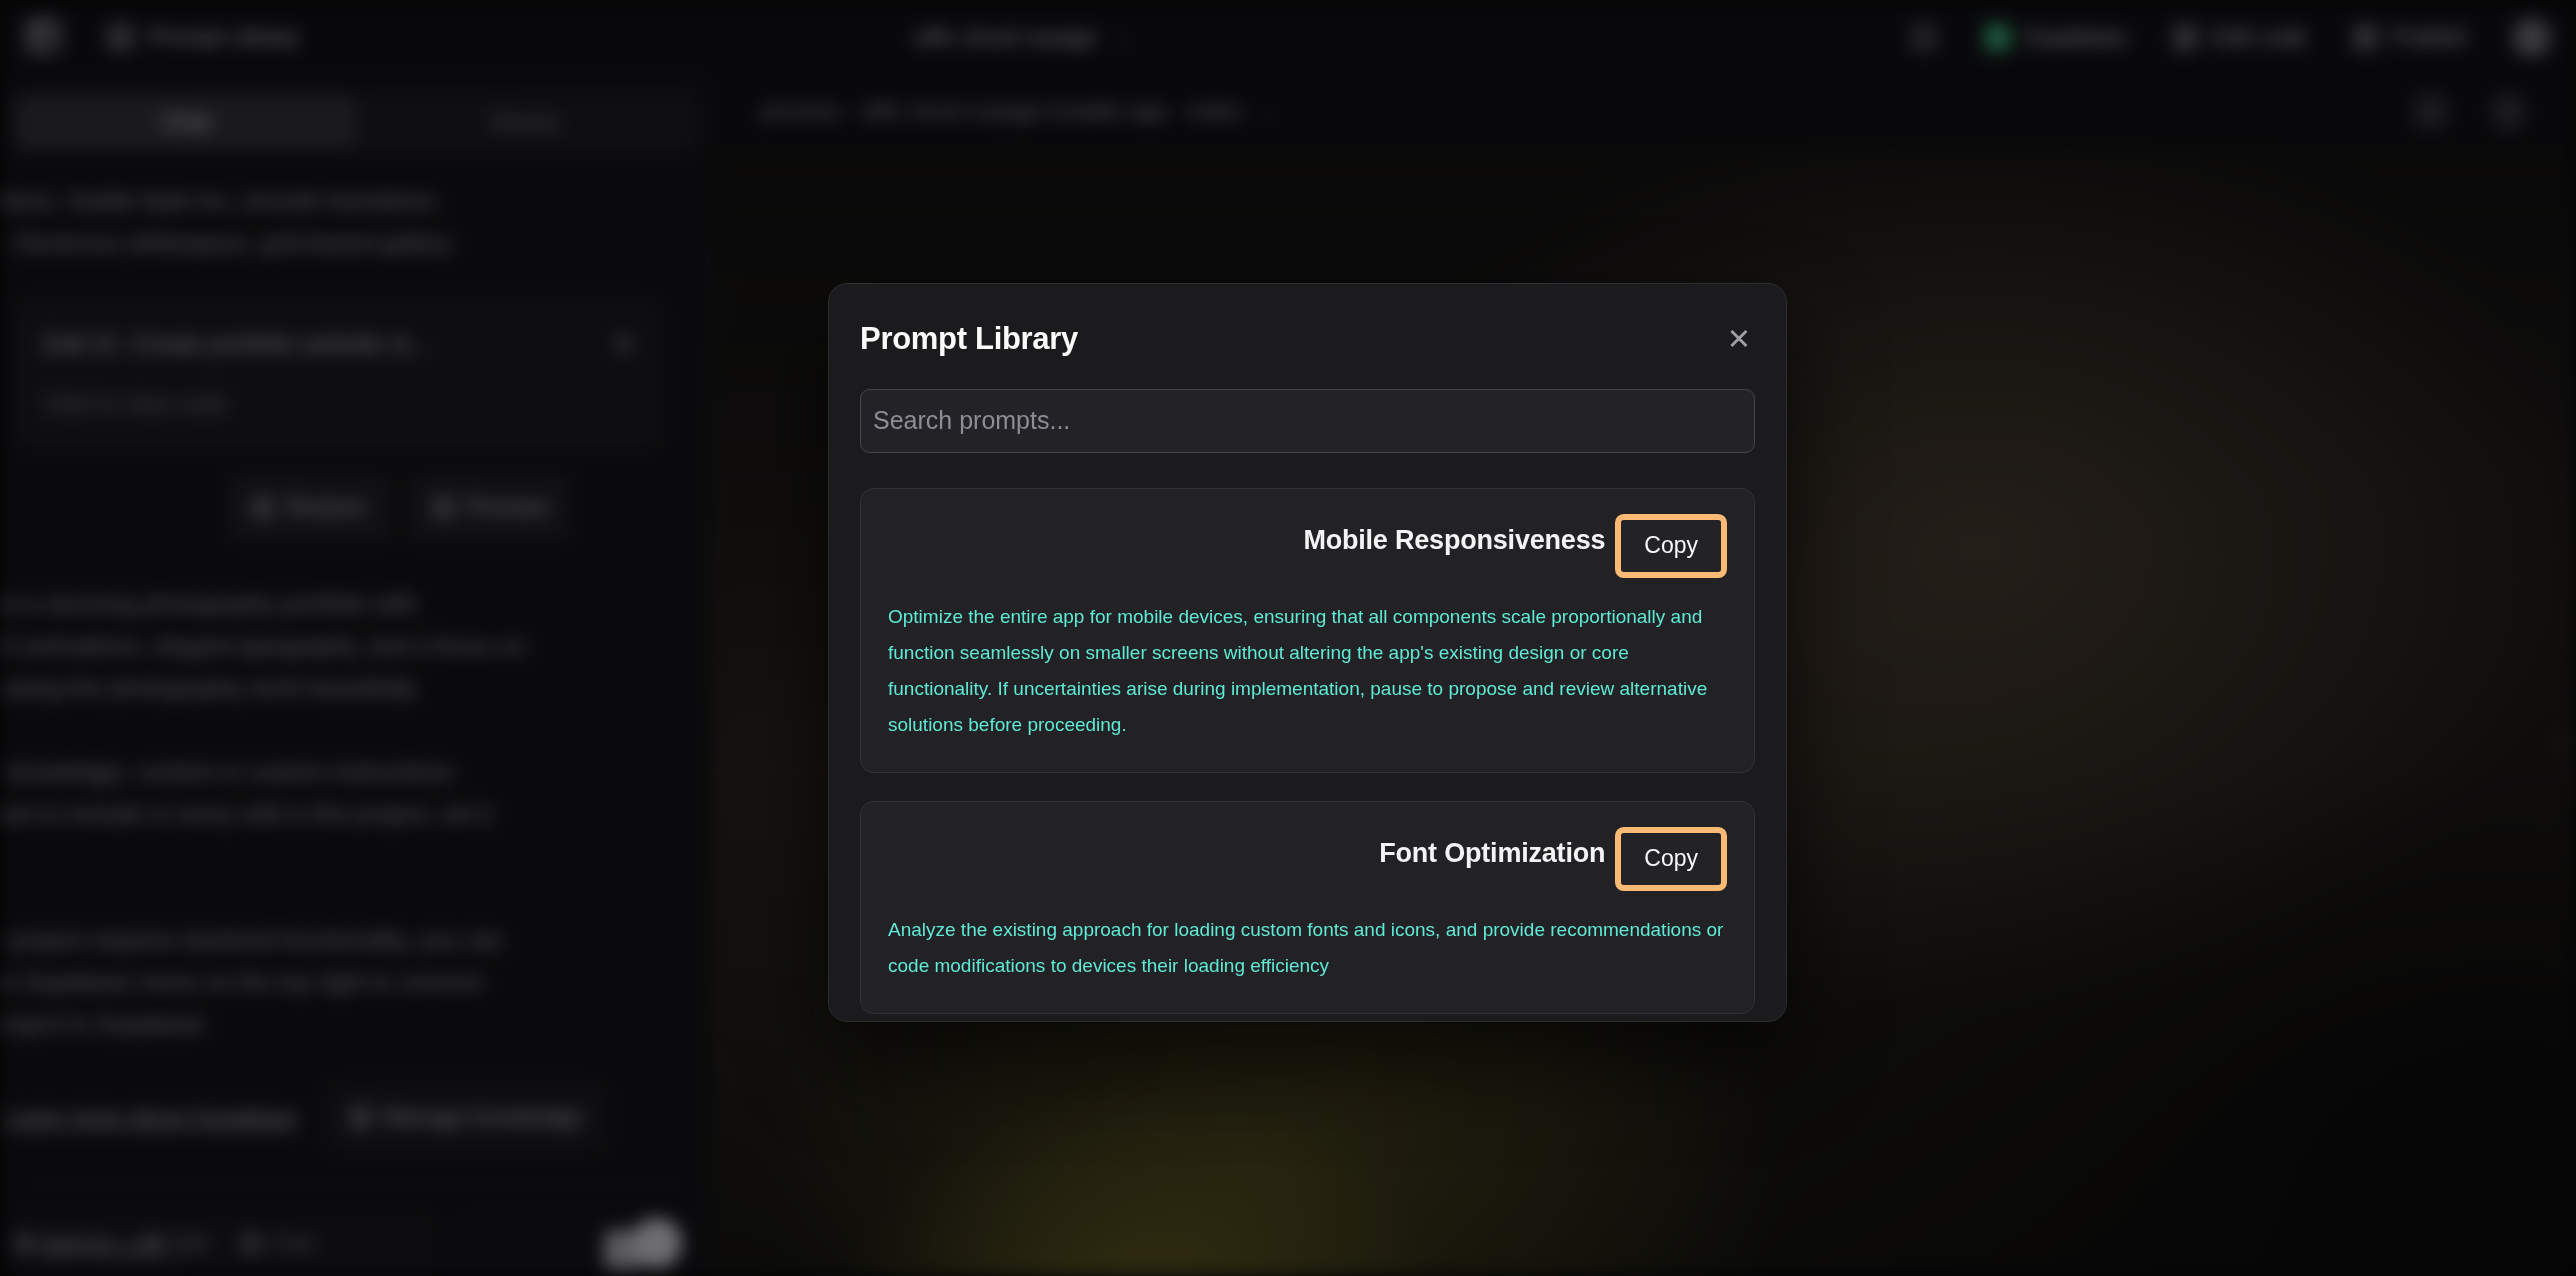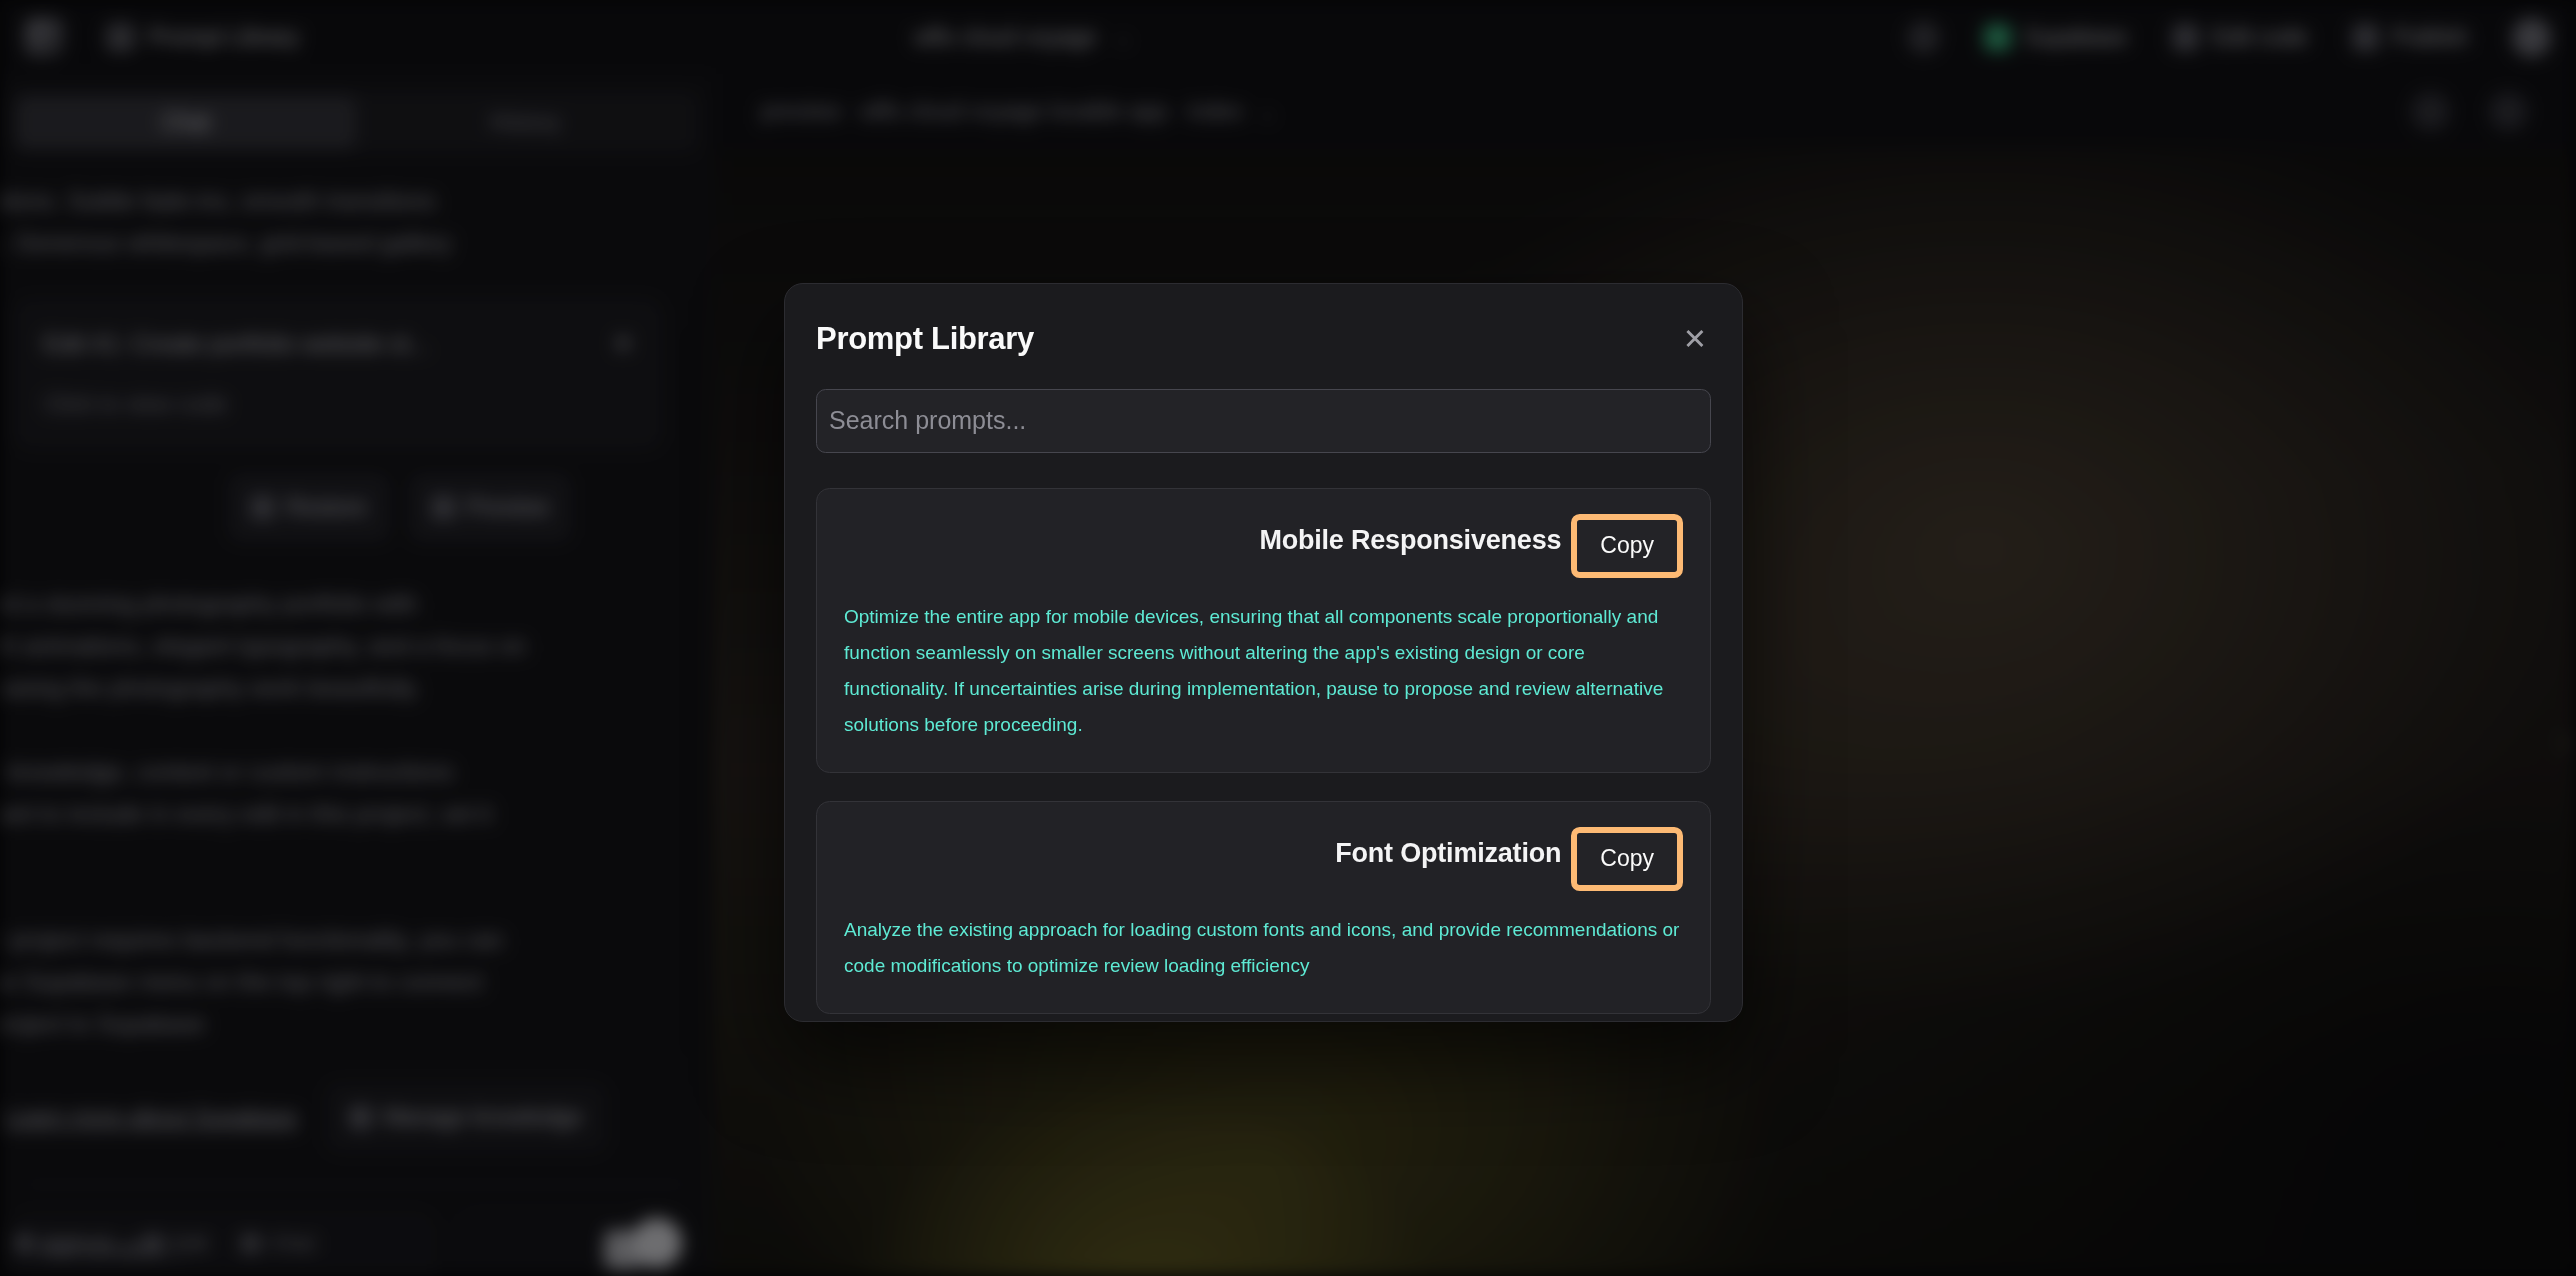--- a/index.html
+++ b/index.html
@@ -64,21 +64,21 @@
       radial-gradient(424px 318px at 23% 103%, rgba(150,140,42,.5), transparent 70%),
       radial-gradient(1251px 866px at 96% 88%, rgba(4,4,4,.92), transparent 78%),
       linear-gradient(180deg, #0d0c0a 0%, #191612 30%, #262019 55%, #1e1b12 76%, #11100a 100%);
   }
   .edge-handle { position:absolute; right:5.8px; top:722px; color:#8a8a80; font-size:33px; opacity:.6; }
 
   
   .overlay { position:absolute; inset:0; background:rgba(6,6,9,.45); }
 
   
-  .dialog { position:absolute; left:784px; top:283px; width:959px; height:739px; background:#1b1b1e;
+  .dialog { position:absolute; left:828px; top:283px; width:959px; height:739px; background:#1b1b1e;
             border:1px solid #2c2c31; border-radius:19px; box-shadow:0 39px 87px rgba(0,0,0,.65);
             padding:37px 31px 0 31px; overflow:hidden; }
   .dlg-head { display:flex; align-items:flex-start; justify-content:space-between; }
   .dlg-title { color:#fafafa; font-size:31px; font-weight:700; letter-spacing:-0.3px; }
   .dlg-close { background:none; border:none; color:#9f9fa6; font-size:29px; line-height:1; cursor:pointer; padding:3.9px; }
   .search { margin-top:31px; width:100%; height:64px; background:#232327; border:1px solid #46464e; border-radius:9.6px;
             color:#e4e4e7; font-size:25px; padding:0 12px; outline:none; font-family:"Liberation Sans", sans-serif; }
   .search::placeholder { color:#8d8d95; }
   .plist { margin-top:35px; height:574px; overflow:hidden; display:flex; flex-direction:column; gap:28px; }
   .pcard { background:#222226; border:1px solid #333338; border-radius:13.5px; padding:25px 27px 29px 27px; flex:none; }
@@ -233,20 +233,20 @@
           <button class="copy">Copy</button>
         </div>
         <div class="pdesc">Optimize the entire app for mobile devices, ensuring that all components scale proportionally and function seamlessly on smaller screens without altering the app's existing design or core functionality. If uncertainties arise during implementation, pause to propose and review alternative solutions before proceeding.</div>
       </div>
 
       <div class="pcard">
         <div class="pcard-head">
           <div class="pname">Font Optimization</div>
           <button class="copy">Copy</button>
         </div>
-        <div class="pdesc">Analyze the existing approach for loading custom fonts and icons, and provide recommendations or code modifications to optimize review loading efficiency</div>
+        <div class="pdesc">Analyze the existing approach for loading custom fonts and icons, and provide recommendations or code modifications to devices their loading efficiency</div>
       </div>
 
     </div>
   </div>
 
 </div>
 
 
 </body></html>

